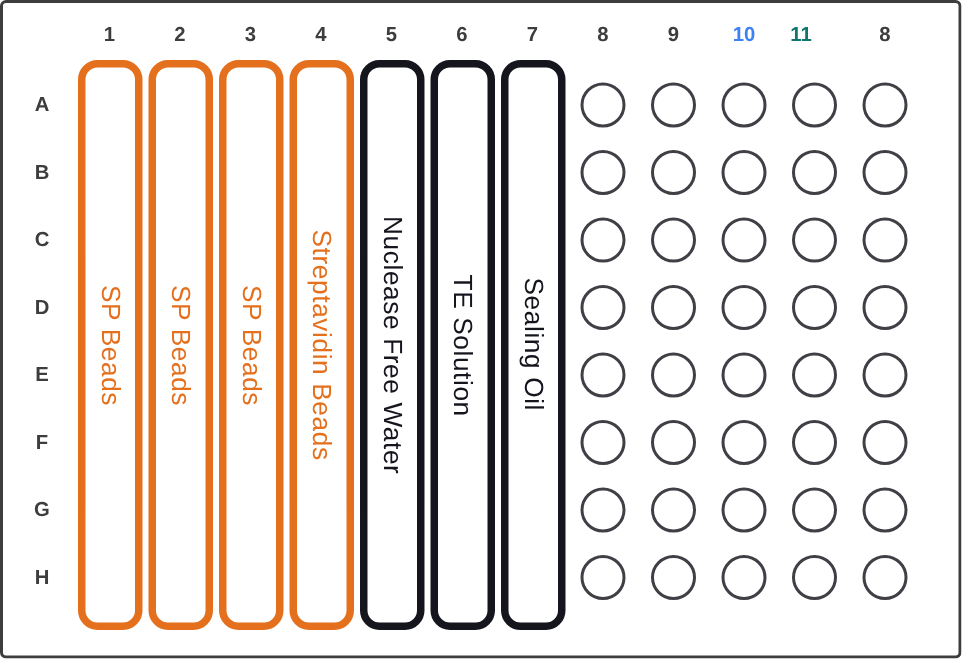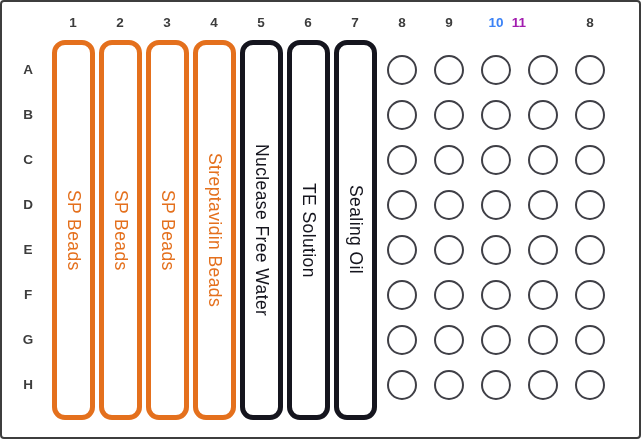--- a/index.html
+++ b/index.html
@@ -79,21 +79,21 @@
       <div class="col-label" style="left: 55px; color: rgb(61, 61, 61);">1</div>
       <div class="col-label" style="left: 102px; color: rgb(61, 61, 61);">2</div>
       <div class="col-label" style="left: 149px; color: rgb(61, 61, 61);">3</div>
       <div class="col-label" style="left: 196px; color: rgb(61, 61, 61);">4</div>
       <div class="col-label" style="left: 243px; color: rgb(61, 61, 61);">5</div>
       <div class="col-label" style="left: 290px; color: rgb(61, 61, 61);">6</div>
       <div class="col-label" style="left: 337px; color: rgb(61, 61, 61);">7</div>
       <div class="col-label" style="left: 384px; color: rgb(61, 61, 61);">8</div>
       <div class="col-label" style="left: 431px; color: rgb(61, 61, 61);">9</div>
       <div class="col-label" style="left: 478px; color: #3b82f6;">10</div>
-      <div class="col-label" style="left: 501px; color: #a21caf; text-align: center;">11</div>
+      <div class="col-label" style="left: 516px; color: #0f766e; text-align: center;">11</div>
       <div class="col-label" style="left: 572px; color: rgb(61, 61, 61);">8</div>
     </div>
   <div id="row-labels">
       <div class="row-label" style="top: 57.5px; color: rgb(61, 61, 61);">A</div>
       <div class="row-label" style="top: 102.5px; color: rgb(61, 61, 61);">B</div>
       <div class="row-label" style="top: 147.5px; color: rgb(61, 61, 61);">C</div>
       <div class="row-label" style="top: 192.5px; color: rgb(61, 61, 61);">D</div>
       <div class="row-label" style="top: 237.5px; color: rgb(61, 61, 61);">E</div>
       <div class="row-label" style="top: 282.5px; color: rgb(61, 61, 61);">F</div>
       <div class="row-label" style="top: 327.5px; color: rgb(61, 61, 61);">G</div>

